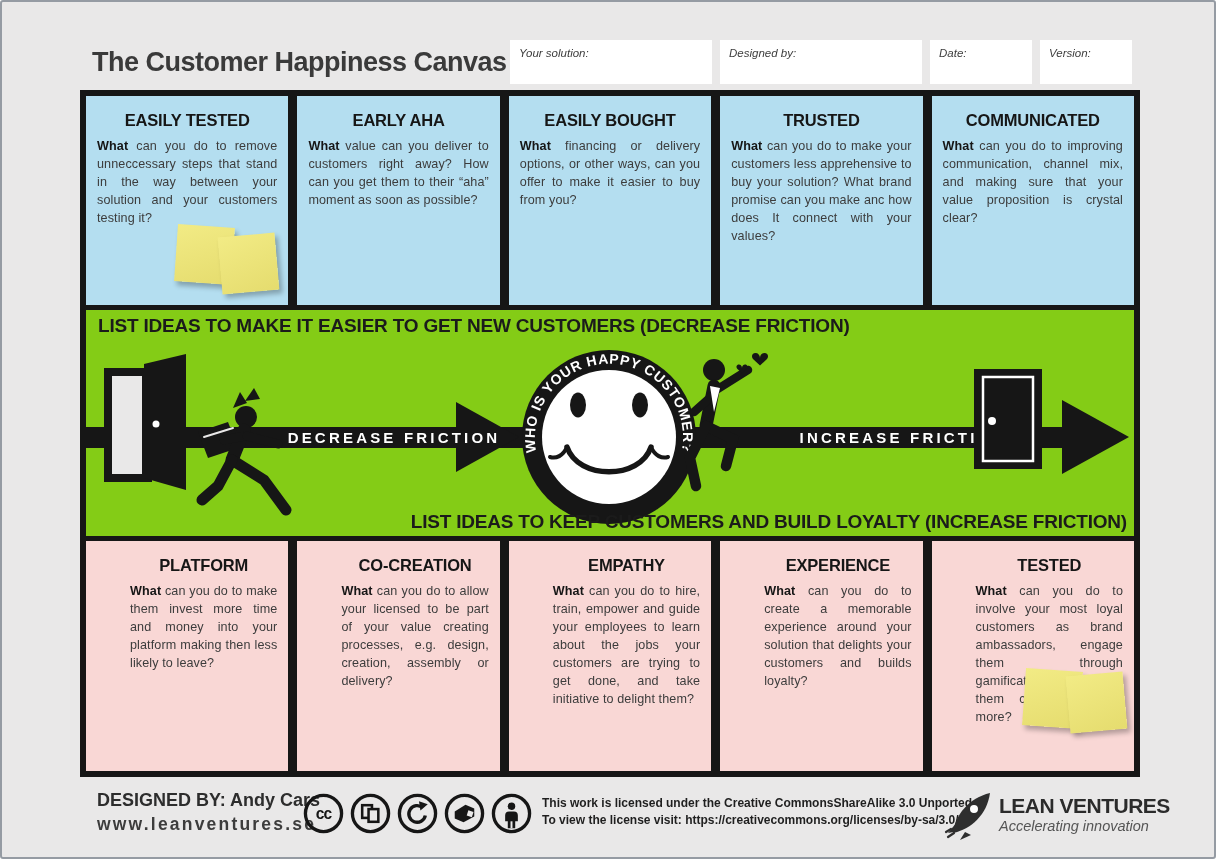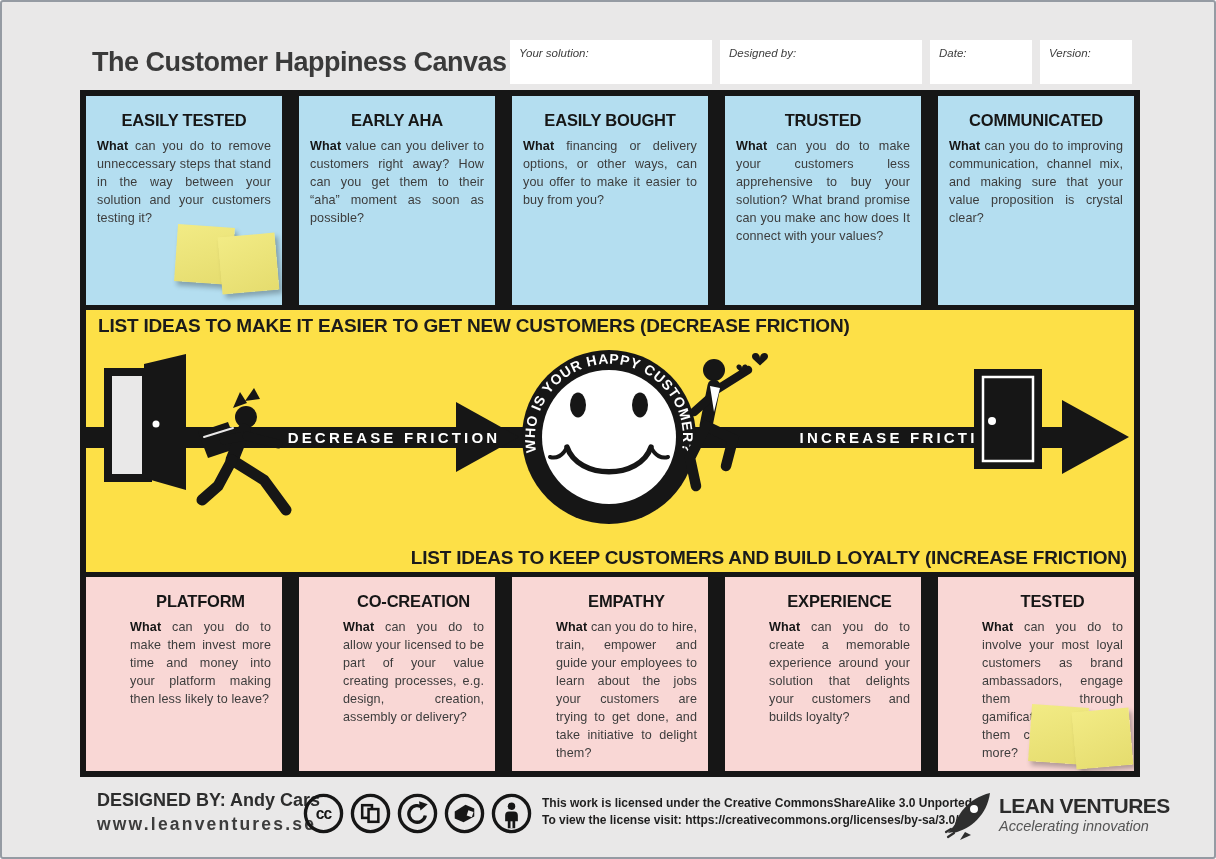--- a/index.html
+++ b/index.html
@@ -14,32 +14,32 @@
   .hfield span{display:block;padding:7px 9px;font-style:italic;font-size:11.5px;color:#3d3d3d;}
   .hf1{left:508px;width:202px;}
   .hf2{left:718px;width:202px;}
   .hf3{left:928px;width:102px;}
   .hf4{left:1038px;width:92px;}
   
   .canvas{
     position:absolute;left:78px;top:88px;width:1060px;height:687px;box-sizing:border-box;
     background:#161616;border:6px solid #161616;display:flex;flex-direction:column;gap:5px;
   }
-  .crow{display:grid;grid-template-columns:repeat(5,1fr);gap:17px;}
+  .crow{display:grid;grid-template-columns:repeat(5,1fr);gap:9px;}
   .crow.top{height:209px;}
   .crow.bottom{flex:1;}
   .cell{position:relative;box-sizing:border-box;padding:8px 11px;overflow:hidden;}
   .cell.blue{background:#b4def0;}
   .cell.pink{background:#f9d7d5;padding-left:44px;}
   .cell h3{margin:7px 0 7px;text-align:center;font-size:16.5px;font-weight:bold;color:#161616;letter-spacing:-0.2px;}
   .cell p{margin:0;font-size:12.6px;line-height:1.43;color:#3c3c3c;text-align:justify;letter-spacing:0.1px;}
   .cell p b{color:#161616;}
   .note{position:absolute;width:57px;height:57px;background:linear-gradient(160deg,#f2eb85,#e5dc6e);box-shadow:3px 4px 5px rgba(0,0,0,0.28);}
   
-  .mid{position:relative;height:262px;background:#fde047;}
+  .mid{position:relative;height:226px;background:#84cc16;}
   .mid .lbl{position:absolute;font-weight:bold;font-size:19px;color:#1b1b1b;letter-spacing:-0.2px;white-space:nowrap;}
   .lbl-top{left:12px;top:5px;}
   .lbl-bot{right:7px;bottom:3px;}
   .mid svg.scene{position:absolute;left:0;top:34px;}
   .bartext{fill:#ffffff;font-weight:bold;font-size:15px;letter-spacing:3.2px;font-family:"Liberation Sans",sans-serif;}
   .ringtext{fill:#ffffff;font-weight:bold;font-size:14px;letter-spacing:0.8px;font-family:"Liberation Sans",sans-serif;}
   
   .f-left{position:absolute;left:95px;top:788px;}
   .f-left .dby{font-weight:bold;font-size:18px;color:#2d2d2d;}
   .f-left .web{font-weight:bold;font-size:17.5px;color:#3c3c3c;letter-spacing:2.2px;margin-top:3px;}

